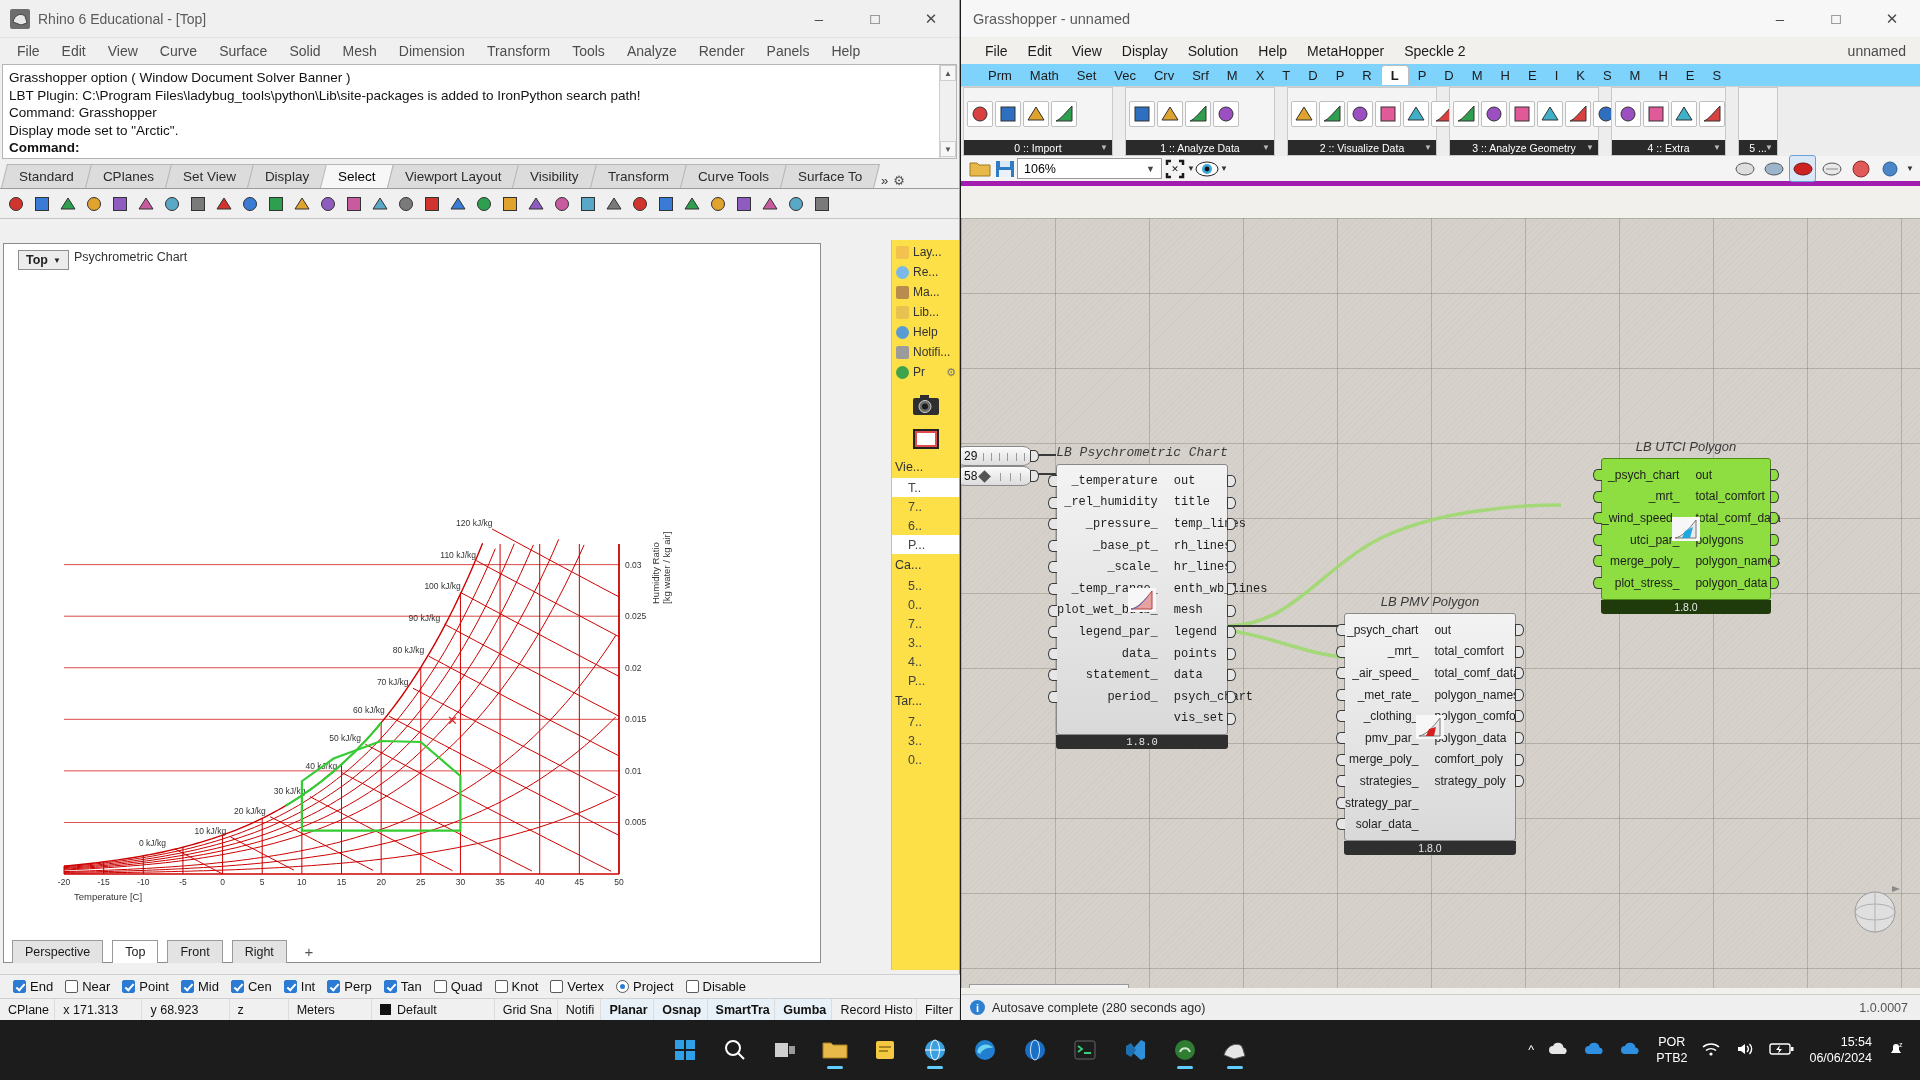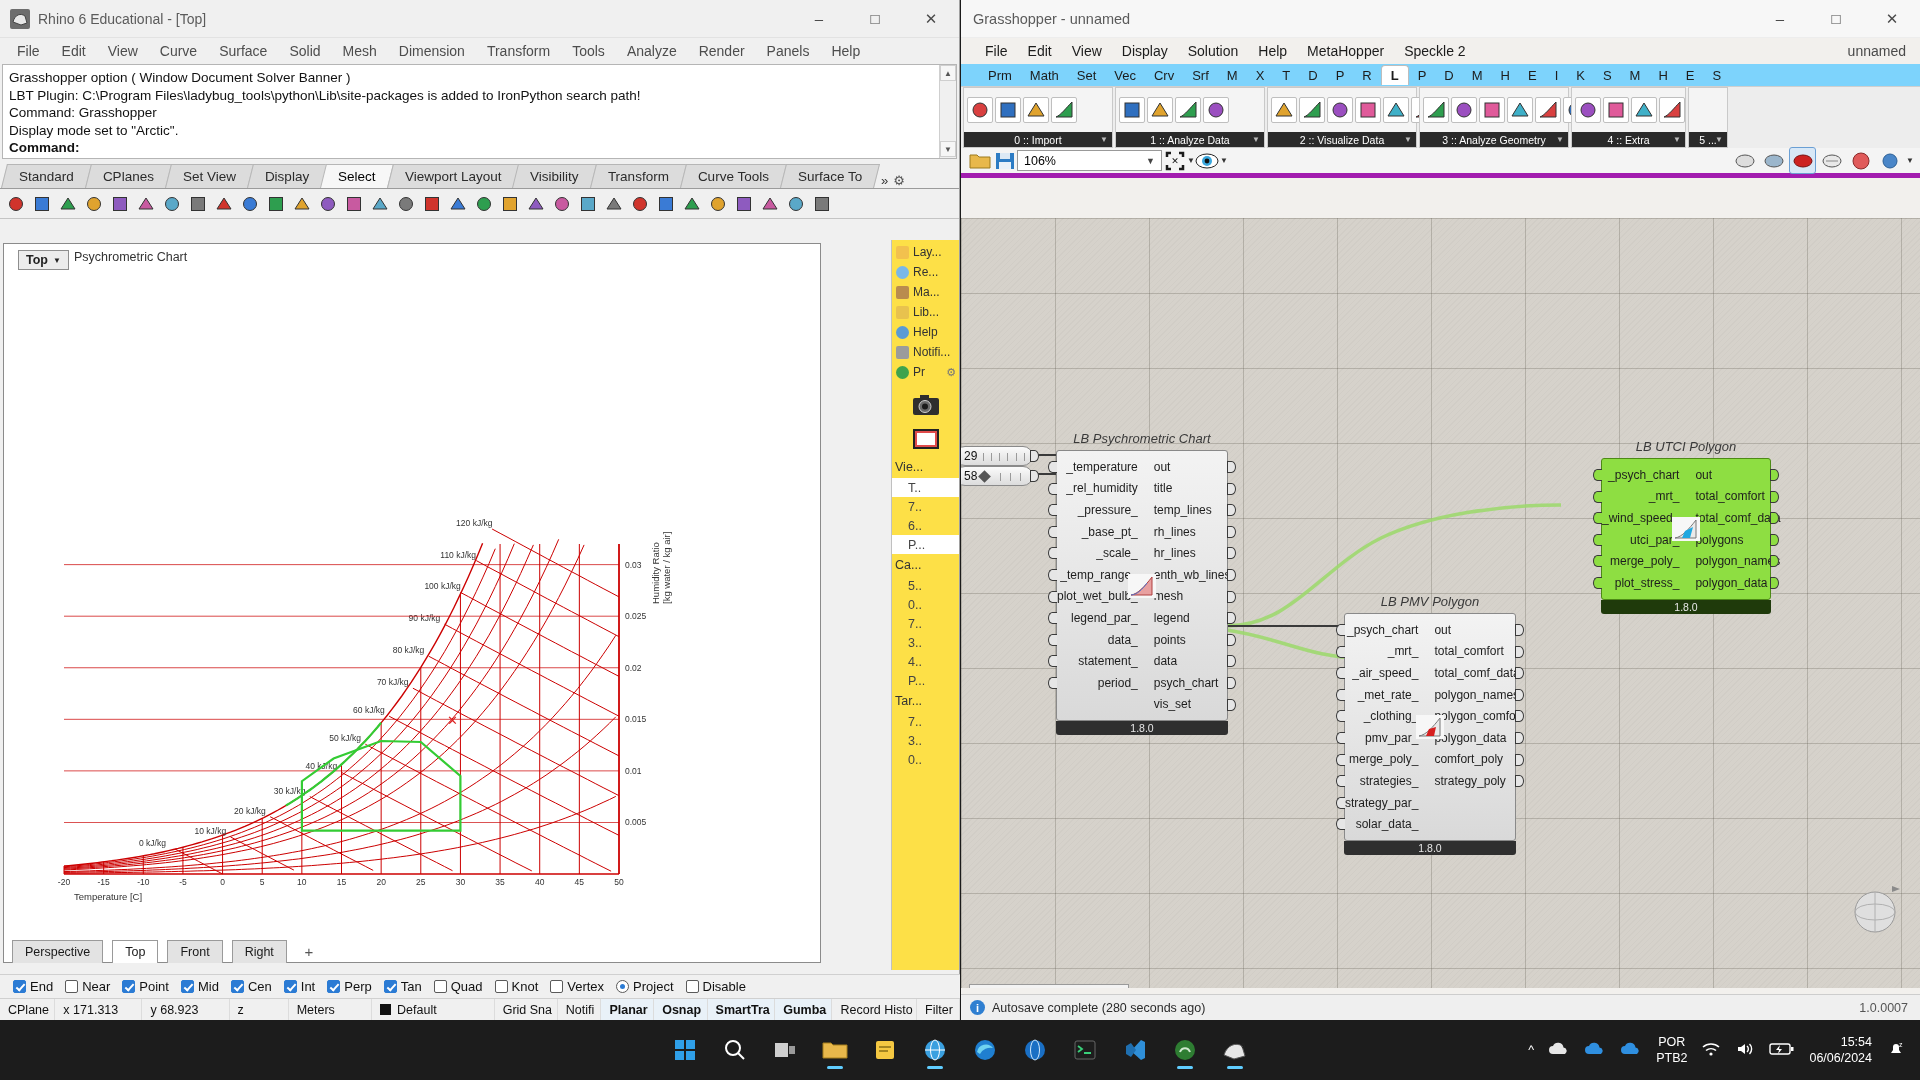--- a/index.html
+++ b/index.html
@@ -130,21 +130,21 @@
     height:26px;display:flex;align-items:center;background:#f2f0ed;
     font-size:14px;color:#1c1c1c;padding-left:14px;
   }
   .gh-menubar span { padding:3px 10px; }
   .gh-menubar .right { margin-left:auto; padding-right:14px; color:#4a4a4a;}
   .gh-ribtabs {
     height:22px;display:flex;align-items:center;background:#7dd3fc;padding-left:18px;font-size:13px;color:#1c1c1c;
   }
   .gh-ribtabs .rt { padding:0 9px;height:20px;display:flex;align-items:center; }
   .gh-ribtabs .rt.active { background:#fff;border:1px solid #bdbdbd;border-bottom:none;border-radius:4px 4px 0 0;font-weight:bold; }
-  .gh-ribbon { height:62px; background:#ededed; display:flex; padding:0 2px; gap:2px; border-top:1px solid #cfcfcf;}
+  .gh-ribbon { height:70px; background:#ededed; display:flex; padding:0 2px; gap:12px; border-top:1px solid #cfcfcf;}
   .ribgrp { background:#f4f4f4; border:1px solid #c9c9c9; display:flex; flex-direction:column; }
   .ribgrp .icons { flex:1; display:flex; align-items:center; padding:0 3px; gap:2px; }
   .ribgrp .lbl {
     height:15px;background:#2a2a2a;color:#fff;font-size:10.5px;
     display:flex;align-items:center;justify-content:center;position:relative;
   }
   .ribgrp .lbl .ar { position:absolute;right:4px;color:#bbb;font-size:8px; }
   .ico { width:26px;height:26px;border:1px solid #bfbfbf;background:#fff;border-radius:2px;flex:none;
          display:flex;align-items:center;justify-content:center;font-size:9px;overflow:hidden;}
   .gh-toolbar2 {
@@ -1040,21 +1040,21 @@
         <span>58</span>
         <div class="grip"></div>
         <div class="ticks">
           <i style="left:20%"></i>
             <i style="left:45%"></i>
             <i style="left:70%"></i>
         </div>
         <div class="nub r" style="right:-7px;top:3px"></div>
       </div>
 
-      <div class="ghc" style="left:95px; top:232px; width:172px;">
+      <div class="ghc" style="left:95px; top:246px; width:172px;font-family:Liberation Mono, monospace;">
         <div class="cname">LB Psychrometric Chart</div>
         <div>
           <div class="body" id="psy-body">
             <div class="col in" id="psy-in">
                 <div class="pin">_temperature</div>
                 <div class="pin">_rel_humidity</div>
                 <div class="pin">_pressure_</div>
                 <div class="pin">_base_pt_</div>
                 <div class="pin">_scale_</div>
                 <div class="pin">_temp_range_</div>

